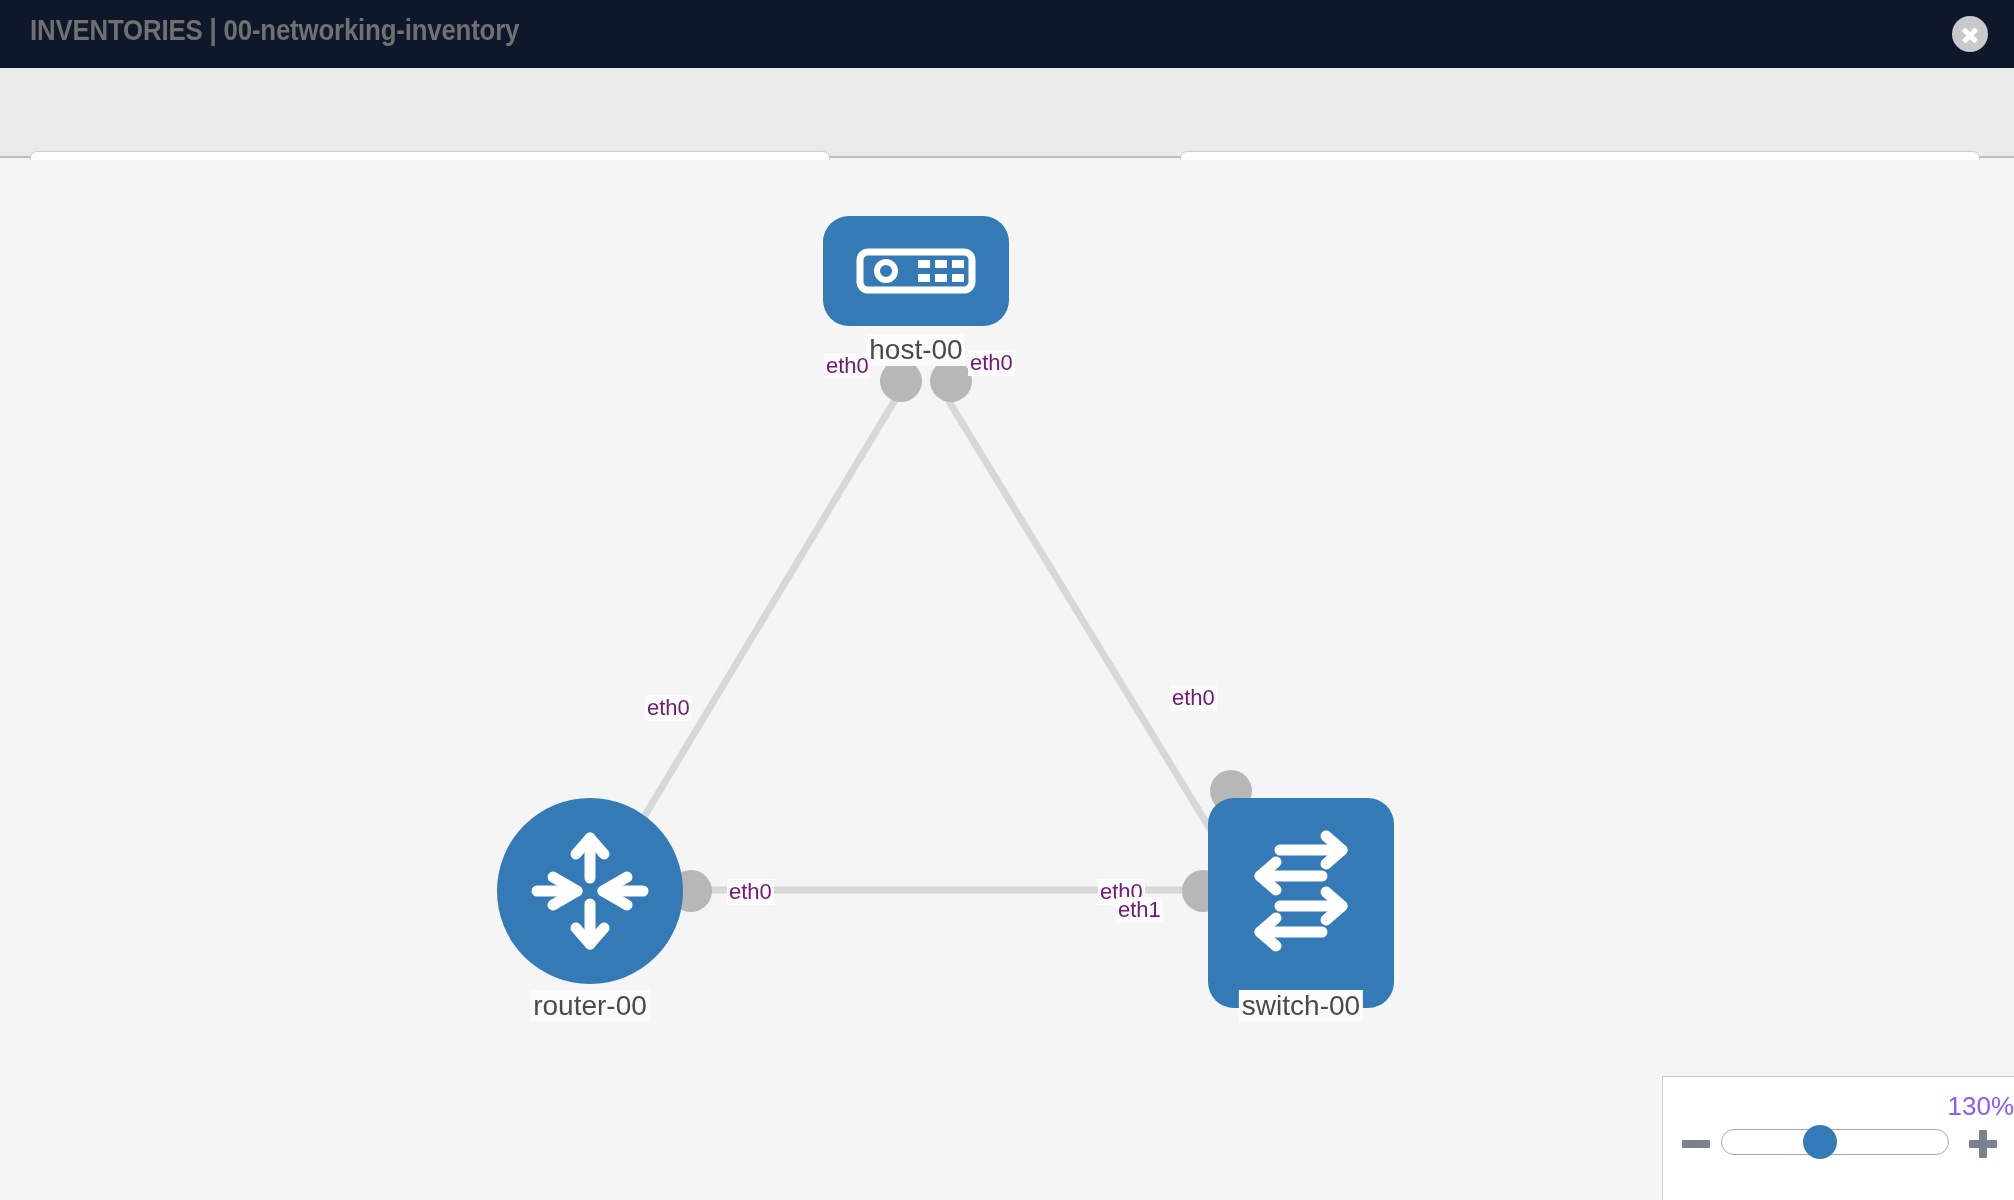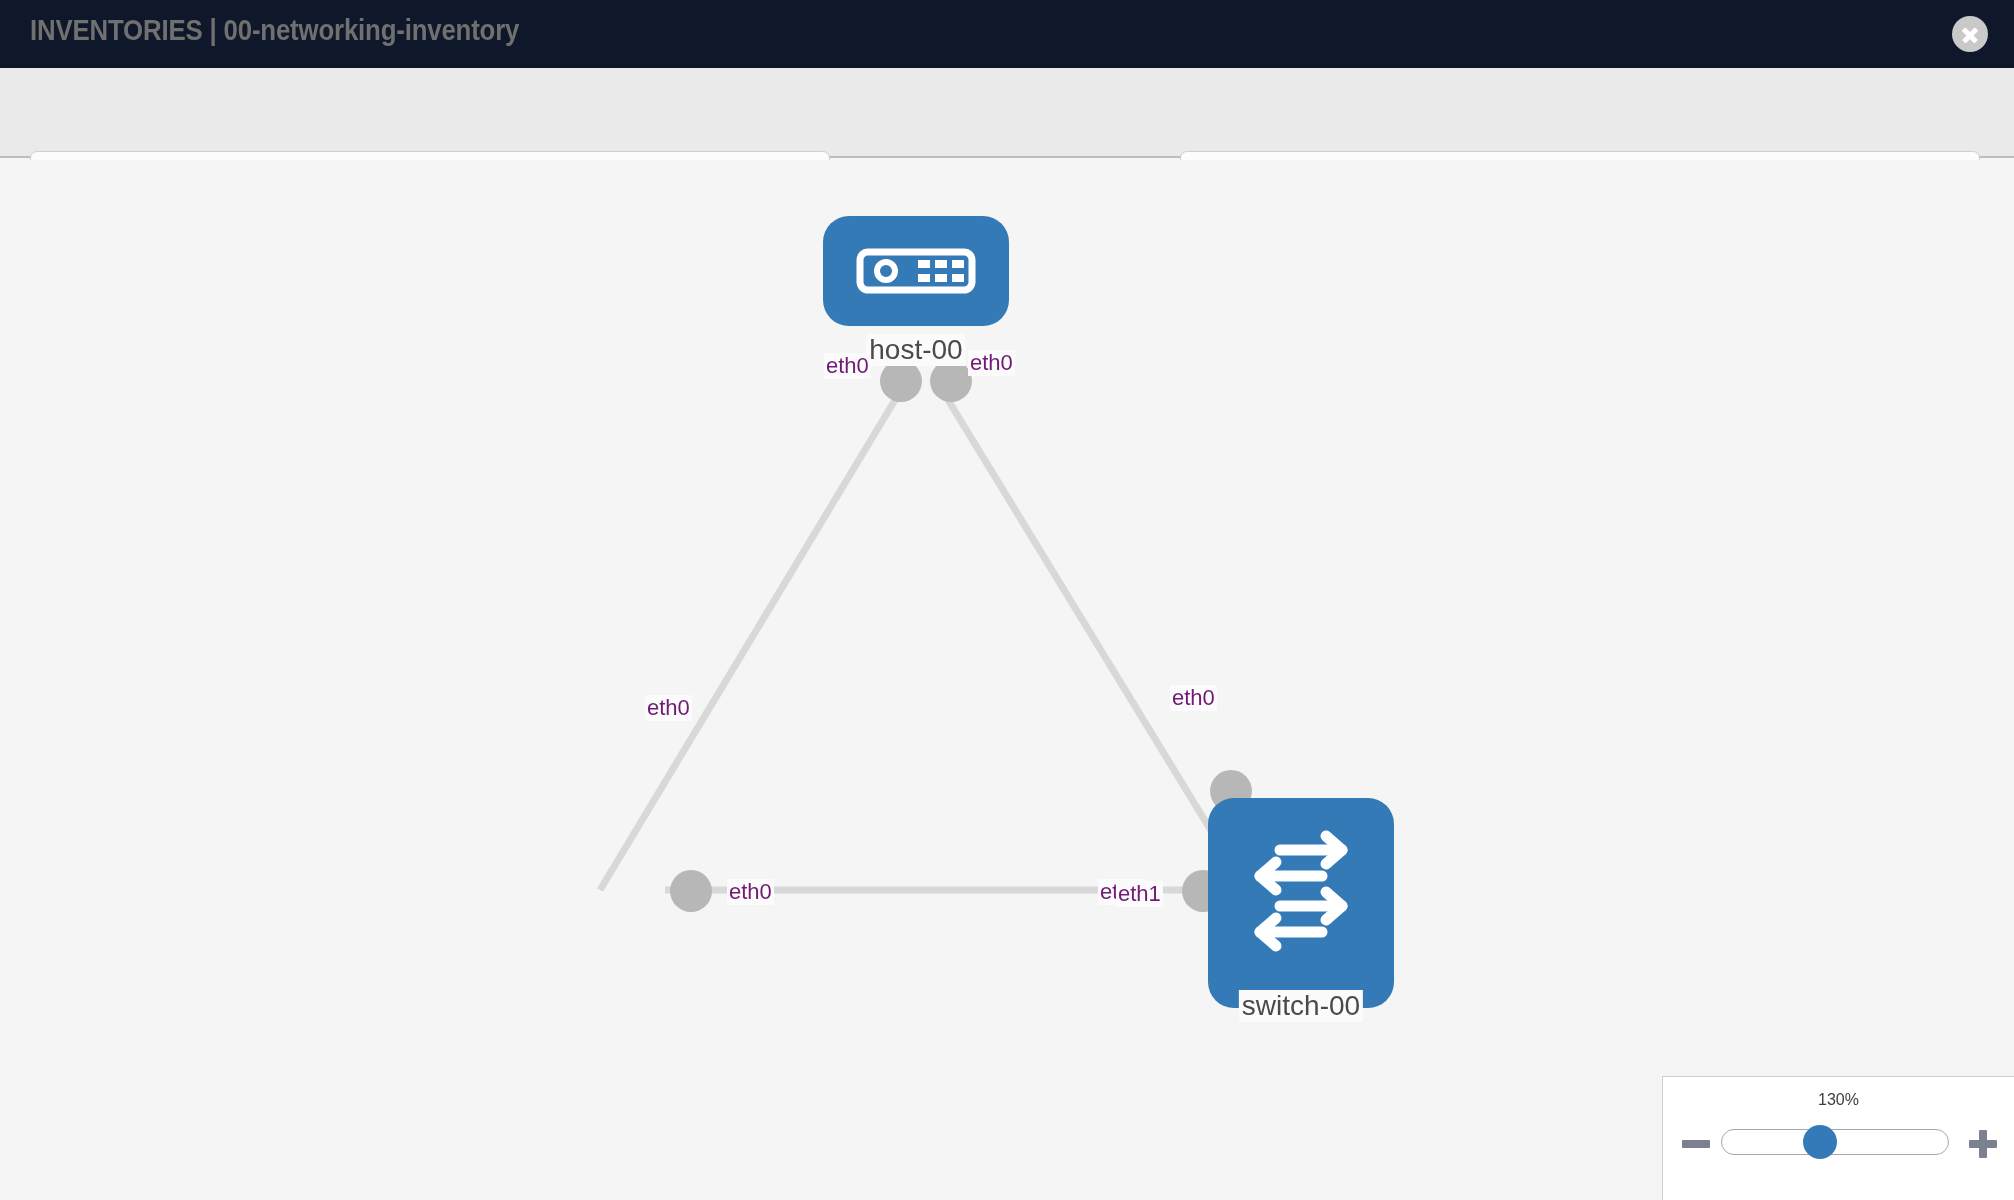--- a/index.html
+++ b/index.html
@@ -99,22 +99,22 @@
     position: absolute; font-size: 22px; color: #701a75;
     background: #fbfbfb; padding: 0 2px; white-space: nowrap;
   }
 
   
   .zoom-panel {
     position: absolute; right: 0; bottom: 0; width: 352px; height: 124px;
     background: #ffffff; border-top: 1.5px solid #cfcfcf; border-left: 1.5px solid #cfcfcf;
   }
   .zoom-value {
-    position: absolute; top: 14px; left: 0; width: 100%; text-align: center;
-    font-size: 16px; color: #404040;
+    position: absolute; top: 14px; left: 0; width: 100%; text-align: right;
+    font-size: 26px; color: #8b5cf6;
   }
   .zoom-minus, .zoom-plus {
     position: absolute; top: 50px; width: 34px; height: 34px; cursor: pointer;
   }
   .zoom-minus { left: 16px; }
   .zoom-plus  { right: 14px; }
   .bar-h {
     position: absolute; left: 3px; top: 13px; width: 28px; height: 8px;
     background: #7b8190; border-radius: 1px;
   }
@@ -194,20 +194,36 @@
         <rect x="62" y="22" width="12" height="8" fill="#ffffff"></rect>
         <rect x="79" y="22" width="12" height="8" fill="#ffffff"></rect>
         <rect x="96" y="22" width="12" height="8" fill="#ffffff"></rect>
         <rect x="62" y="36" width="12" height="8" fill="#ffffff"></rect>
         <rect x="79" y="36" width="12" height="8" fill="#ffffff"></rect>
         <rect x="96" y="36" width="12" height="8" fill="#ffffff"></rect>
       </svg>
       <div class="node-label" style="top:118px;">host-00</div>
     </div>
 
+    <div class="node" style="left:497px; top:638px; width:186px; height:186px;">
+      <div class="node-shape shape-round"></div>
+      <svg style="position:absolute; left:28px; top:28px;" width="130" height="130" viewBox="0 0 130 130">
+        <g fill="none" stroke="#ffffff" stroke-width="11" stroke-linecap="round" stroke-linejoin="round">
+          <path d="M65 12 V52"></path>
+            <path d="M51 28 L65 12 L79 28"></path>
+          <path d="M65 118 V78"></path>
+            <path d="M51 102 L65 118 L79 102"></path>
+          <path d="M12 65 H52"></path>
+            <path d="M28 51 L52 65 L28 79"></path>
+          <path d="M118 65 H78"></path>
+            <path d="M102 51 L78 65 L102 79"></path>
+        </g>
+      </svg>
+      <div class="node-label" style="top:192px;">router-00</div>
+    </div>
 
     <div class="node" style="left:1208px; top:638px; width:186px; height:210px;padding-left:20px;">
       <div class="node-shape shape-rounded"></div>
       <svg style="position:absolute; left:28px; top:28px;" width="130" height="130" viewBox="0 0 130 130">
         <g fill="none" stroke="#ffffff" stroke-width="11" stroke-linecap="round" stroke-linejoin="round">
           <path d="M44 24 H106"></path>
             <path d="M90 10 L106 24 L90 38"></path>
           <path d="M86 50 H24"></path>
             <path d="M40 36 L24 50 L40 64"></path>
           <path d="M44 80 H106"></path>
@@ -218,21 +234,21 @@
       </svg>
       <div class="node-label" style="top:192px;">switch-00</div>
     </div>
 
     <div class="link-label" style="left:824px; top:193px;">eth0</div>
     <div class="link-label" style="left:968px; top:190px;">eth0</div>
     <div class="link-label" style="left:645px; top:535px;">eth0</div>
     <div class="link-label" style="left:1170px; top:525px;">eth0</div>
     <div class="link-label" style="left:727px; top:719px;">eth0</div>
     <div class="link-label" style="left:1098px; top:719px;">eth0</div>
-    <div class="link-label" style="left:1116px; top:721px;">eth1</div>
+    <div class="link-label" style="left:1116px; top:737px;">eth1</div>
   </div>
 
   <div class="zoom-panel">
     <div class="zoom-value">130%</div>
     <div class="zoom-minus">
       <span class="bar-h"></span>
     </div>
     <div class="zoom-track"></div>
     <div class="zoom-thumb"></div>
     <div class="zoom-plus">

